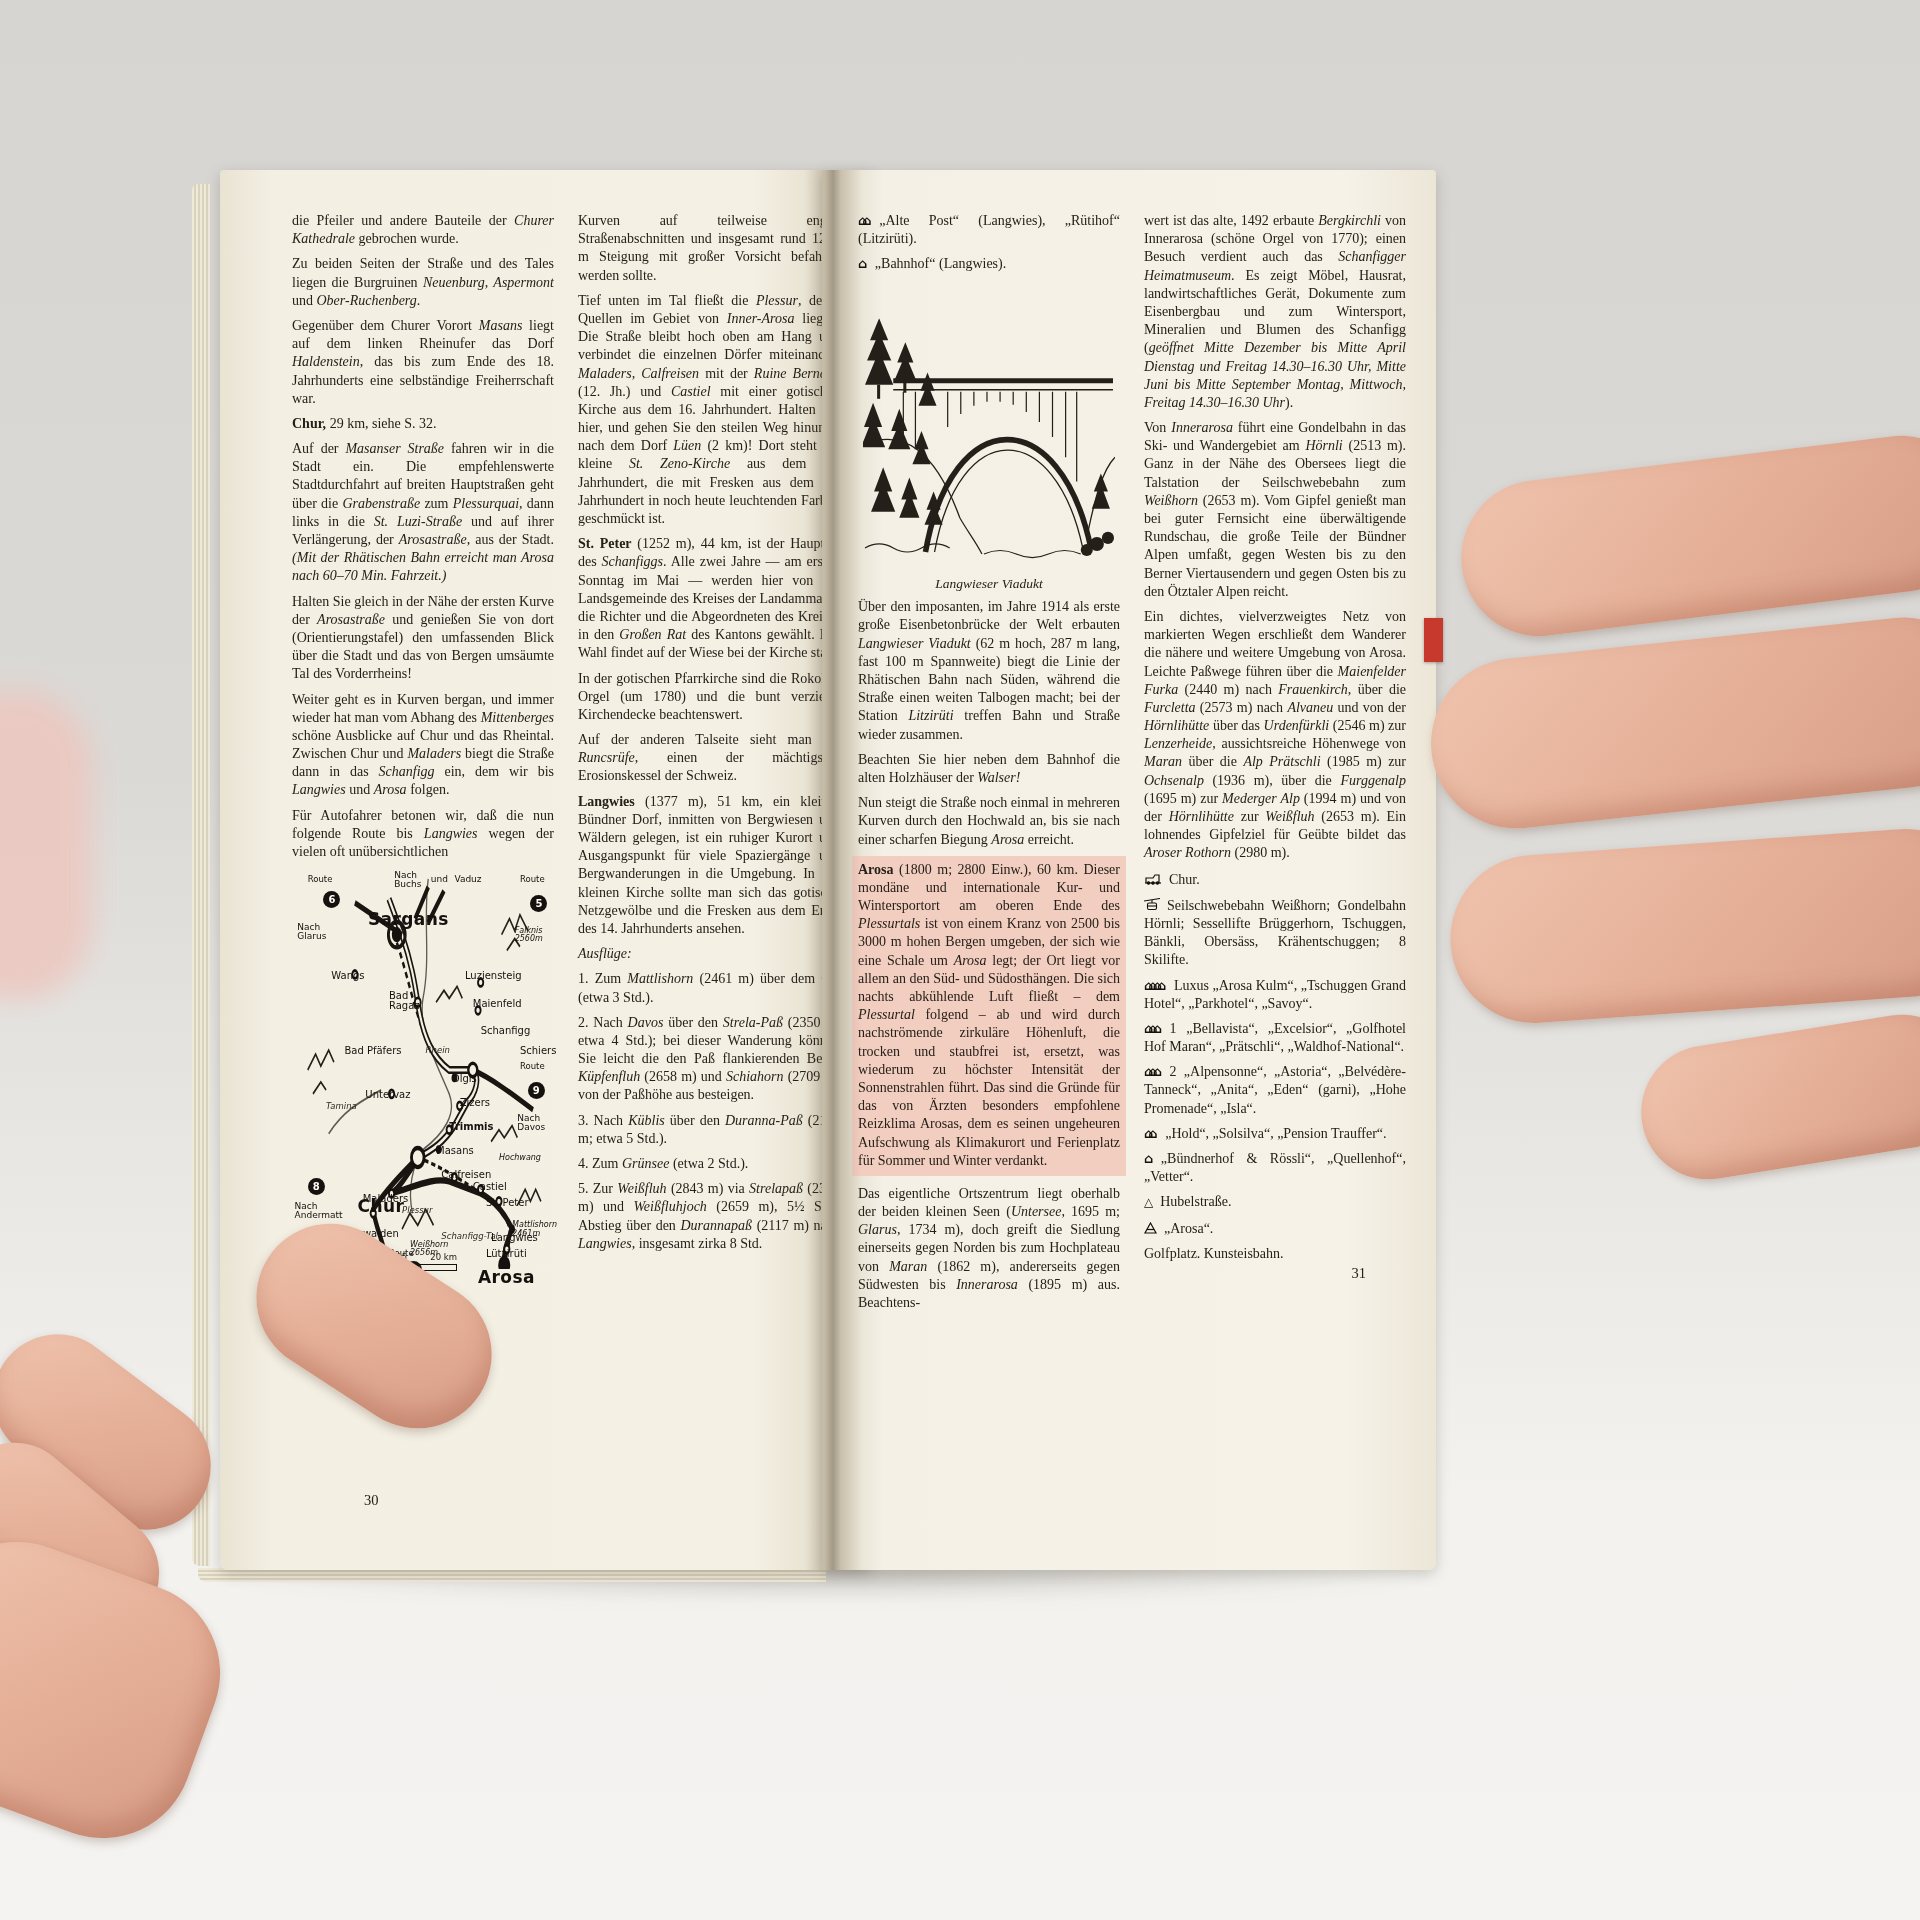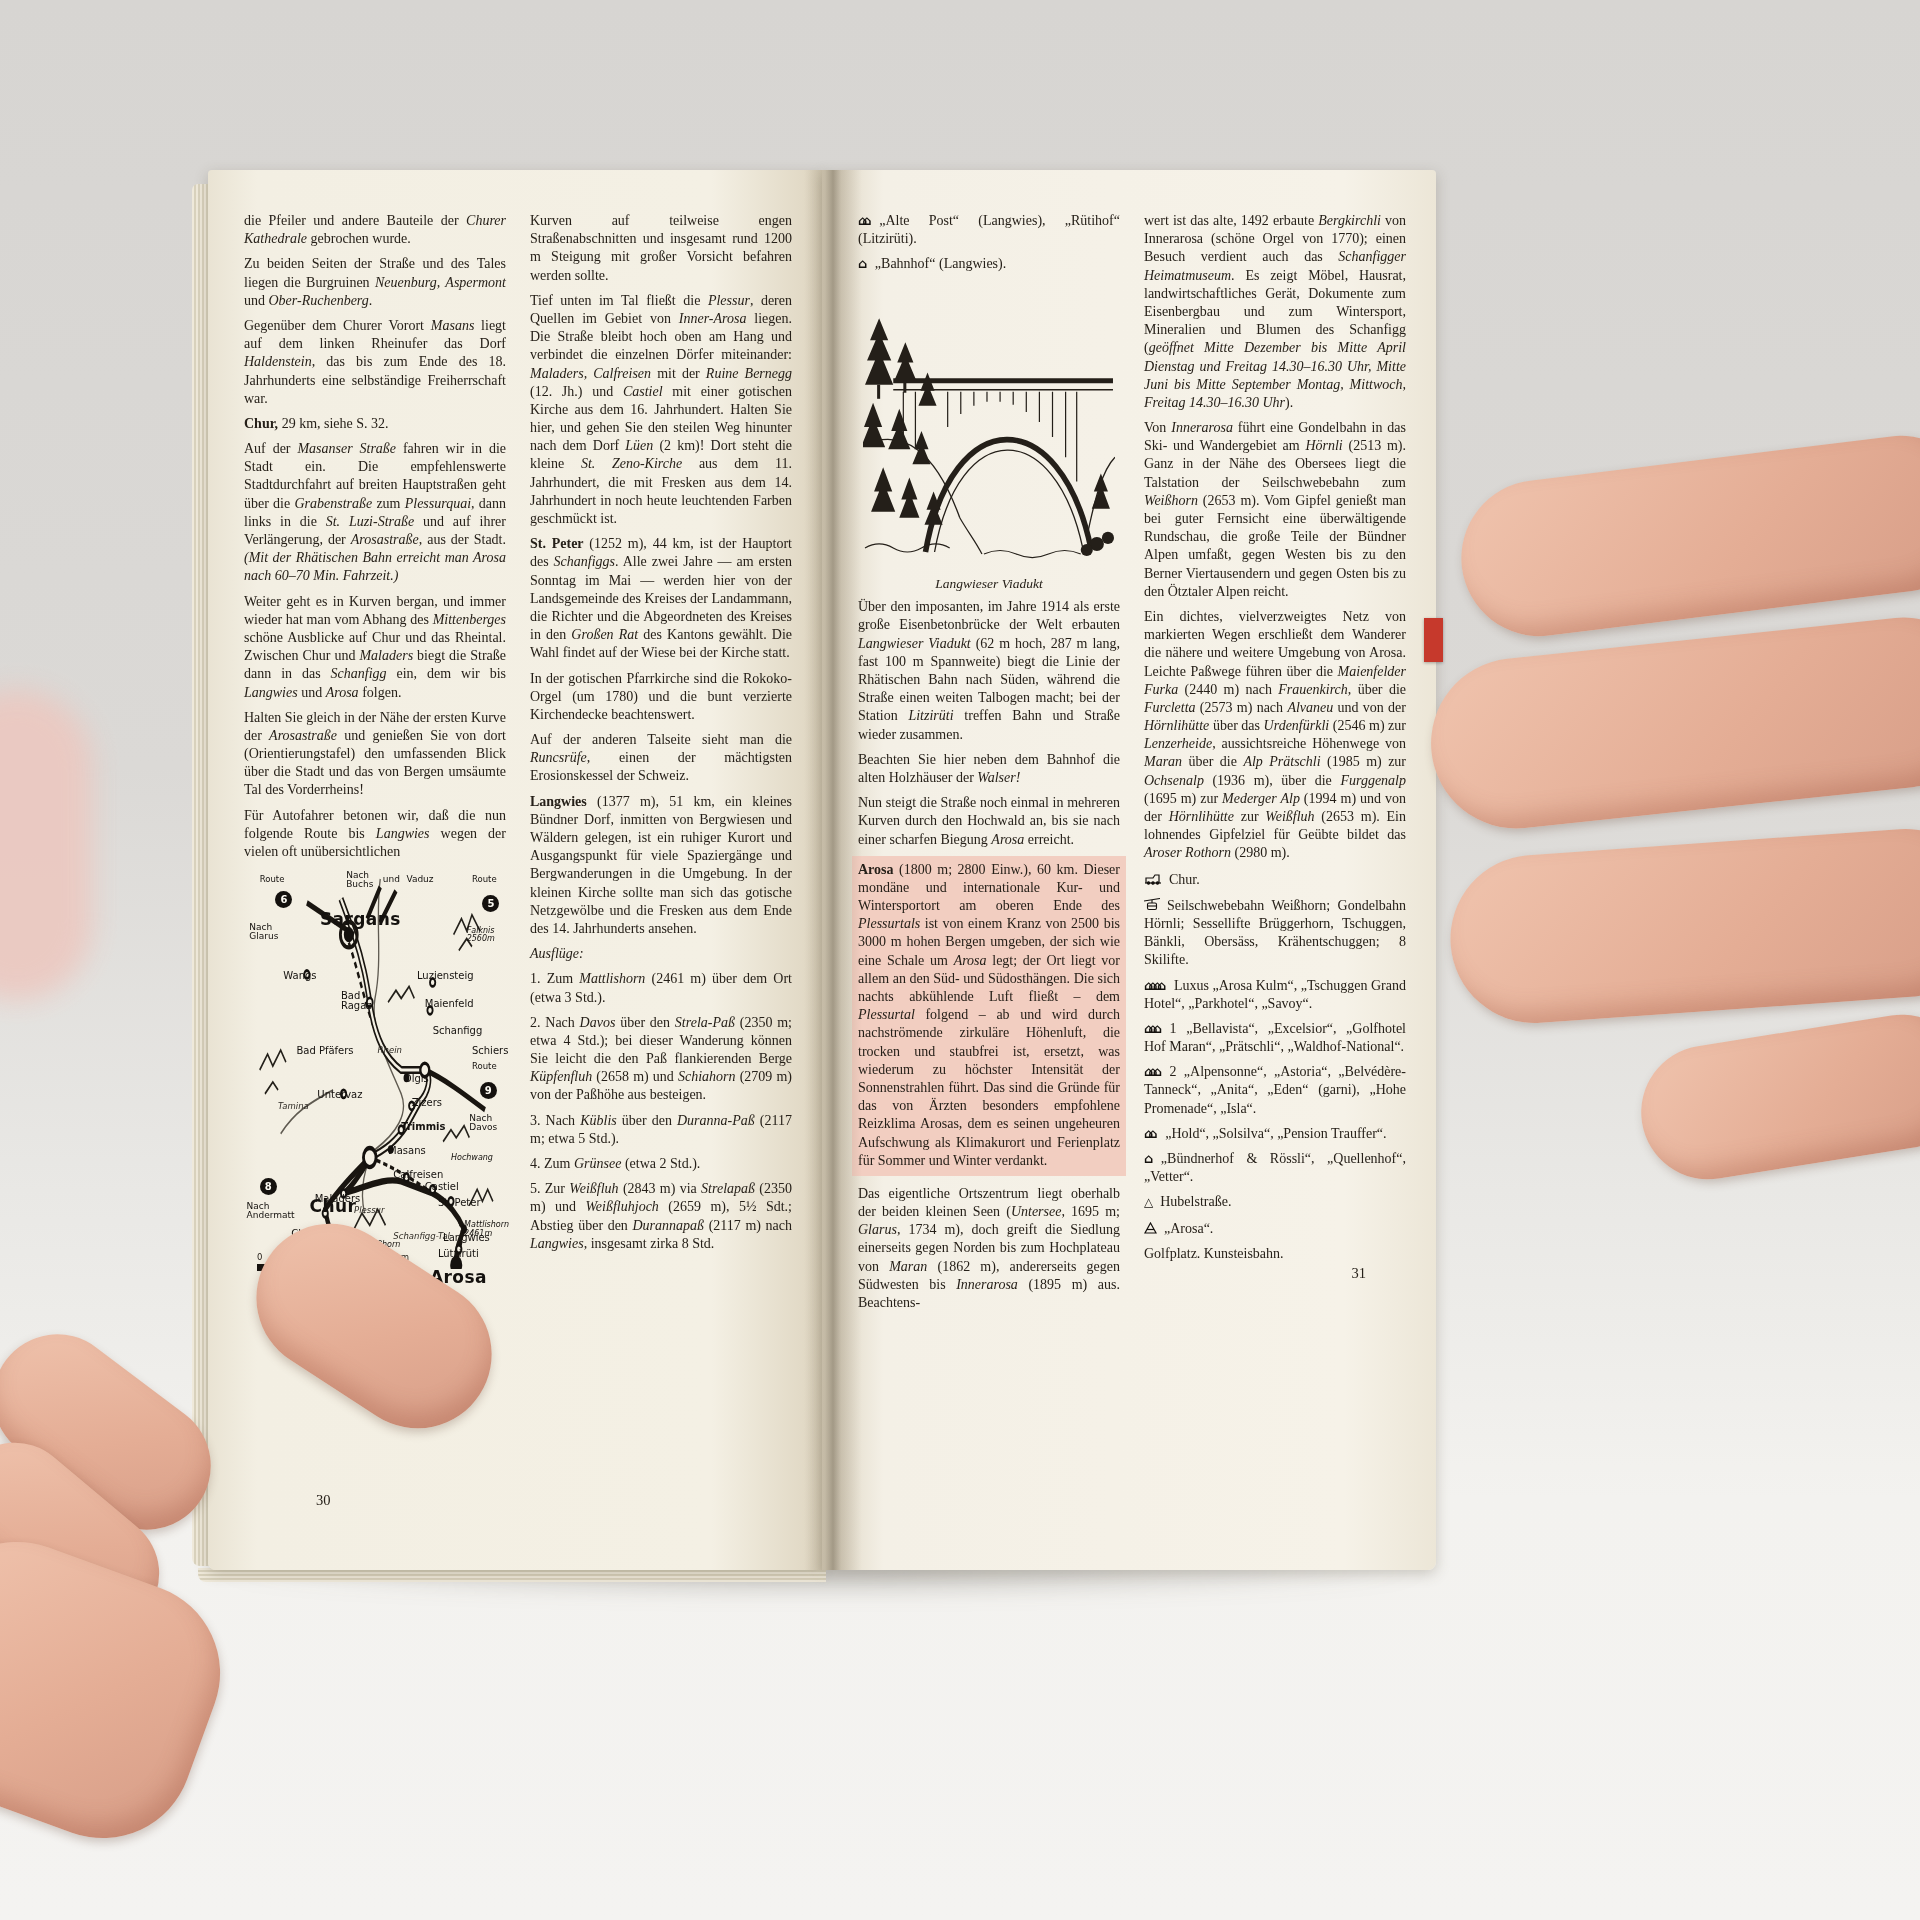--- a/index.html
+++ b/index.html
@@ -10,23 +10,23 @@
   }
   .photo{position:absolute;inset:0;}
   .book{position:absolute;left:208px;top:170px;width:1228px;height:1400px;}
   .book::after{content:'';position:absolute;left:8px;right:8px;bottom:-26px;height:46px;
     background:radial-gradient(ellipse at 50% 50%,rgba(60,55,45,.30),transparent 72%);filter:blur(10px);z-index:-1;}
   .page-stack-left{position:absolute;left:-16px;top:14px;bottom:4px;width:18px;border-radius:6px 0 0 8px;
     background:repeating-linear-gradient(90deg,#efe9da 0 2px,#d9d2bd 2px 4px);}
   .page-stack-bottom{position:absolute;left:-10px;right:610px;bottom:-12px;height:14px;border-radius:0 0 0 8px;
     background:repeating-linear-gradient(180deg,#efe9da 0 2px,#d8d1bc 2px 4px);}
   .page{position:absolute;top:0;bottom:0;width:614px;}
-  .page-left{left:0;border-radius:4px 0 0 8px;
+  .page-left{left:12px;border-radius:4px 0 0 8px;
     background:linear-gradient(90deg,#e9e3d3 0%,#f3efe3 8%,#f4f0e4 82%,#ded5c0 100%);
-    box-shadow:0 4px 14px rgba(80,70,50,.25);}
+    box-shadow:0 4px 14px rgba(80,70,50,.25);padding-left:36px;}
   .page-right{right:0;border-radius:0 4px 8px 0;
     background:linear-gradient(90deg,#dcd3bf 0%,#f4f0e6 10%,#f6f2e8 85%,#ece6d7 100%);
     box-shadow:0 4px 14px rgba(80,70,50,.25);}
   .gutter{position:absolute;left:596px;width:58px;top:0;bottom:0;pointer-events:none;
     background:linear-gradient(90deg,transparent 0%,rgba(95,80,55,.20) 36%,rgba(62,50,30,.38) 50%,rgba(95,80,55,.20) 64%,transparent 100%);}
   .page-inner{box-sizing:border-box;height:100%;padding:42px 30px 34px 36px;display:flex;gap:24px;position:relative;}
   .col{flex:1 1 0;min-width:0;font-size:14px;line-height:1.3;text-align:justify;position:relative;}
   .para{margin:0 0 7px 0;}
   em{font-style:italic;}
   strong{font-weight:bold;}
@@ -94,22 +94,22 @@
     <div class="page page-left">
       <div class="page-inner">
         <div class="col">
           <div>
 
           <p class="para">die Pfeiler und andere Bauteile der <em>Churer Kathedrale</em> gebrochen wurde.</p>
               <p class="para">Zu beiden Seiten der Straße und des Tales liegen die Burgruinen <em>Neuenburg, Aspermont</em> und <em>Ober-Ruchenberg</em>.</p>
               <p class="para">Gegenüber dem Churer Vorort <em>Masans</em> liegt auf dem linken Rheinufer das Dorf <em>Haldenstein</em>, das bis zum Ende des 18. Jahrhunderts eine selbständige Freiherrschaft war.</p>
               <p class="para"><strong>Chur,</strong> 29 km, siehe S. 32.</p>
               <p class="para">Auf der <em>Masanser Straße</em> fahren wir in die Stadt ein. Die empfehlenswerte Stadtdurchfahrt auf breiten Hauptstraßen geht über die <em>Grabenstraße</em> zum <em>Plessurquai</em>, dann links in die <em>St. Luzi-Straße</em> und auf ihrer Verlängerung, der <em>Arosastraße</em>, aus der Stadt. <em>(Mit der Rhätischen Bahn erreicht man Arosa nach 60–70 Min. Fahrzeit.)</em></p>
+              <p class="para">Halten Sie gleich in der Nähe der ersten Kurve der <em>Arosastraße</em> und genießen Sie von dort (Orientierungstafel) den umfassenden Blick über die Stadt und das von Bergen umsäumte Tal des Vorderrheins!</p>
               <p class="para">Weiter geht es in Kurven bergan, und immer wieder hat man vom Abhang des <em>Mittenberges</em> schöne Ausblicke auf Chur und das Rheintal. Zwischen Chur und <em>Maladers</em> biegt die Straße dann in das <em>Schanfigg</em> ein, dem wir bis <em>Langwies</em> und <em>Arosa</em> folgen.</p>
-              <p class="para">Halten Sie gleich in der Nähe der ersten Kurve der <em>Arosastraße</em> und genießen Sie von dort (Orientierungstafel) den umfassenden Blick über die Stadt und das von Bergen umsäumte Tal des Vorderrheins!</p>
               <p class="para">Für Autofahrer betonen wir, daß die nun folgende Route bis <em>Langwies</em> wegen der vielen oft unübersichtlichen</p>
             </div>
 
           <figure class="map-fig" style="margin:10px 0 0 0;">
             <svg class="roads" viewBox="0 0 100 100" preserveAspectRatio="none">
 
               <g stroke="#3a352c" stroke-width="0.5" fill="none" opacity="0.8">
                 <path d="M52 2 C50 12,53 22,50 32 C48 40,55 48,60 56 C63 61,58 66,50 70"></path>
                 <path d="M14 66 C20 60,26 58,34 55"></path>
                 <path d="M50 70 C46 74,44 80,46 86"></path>

